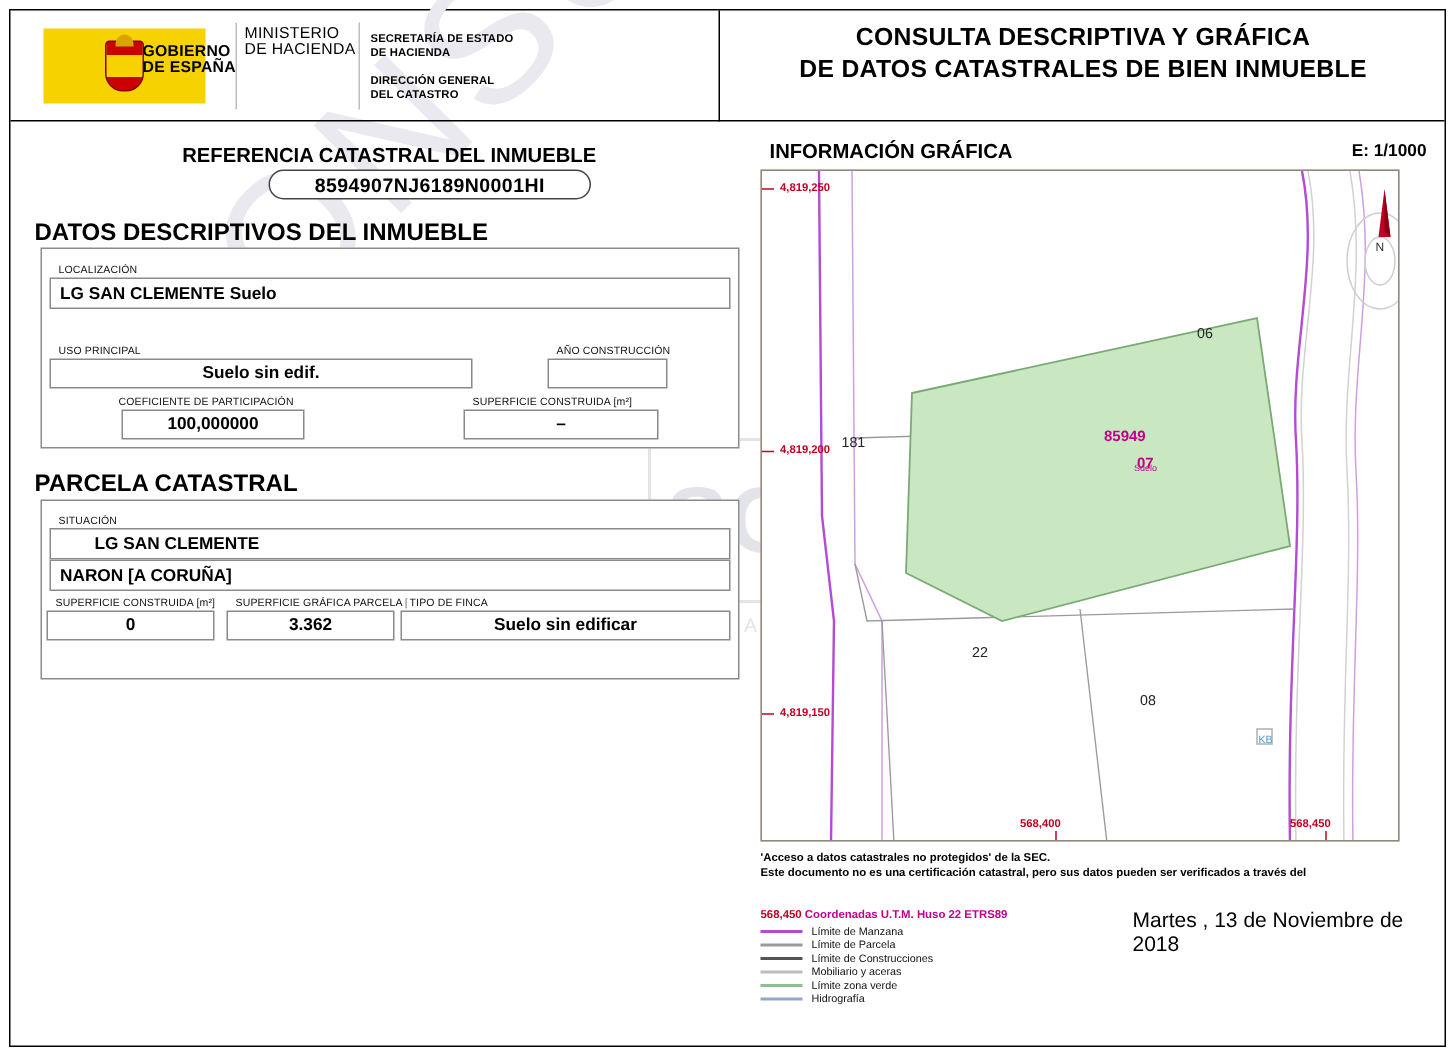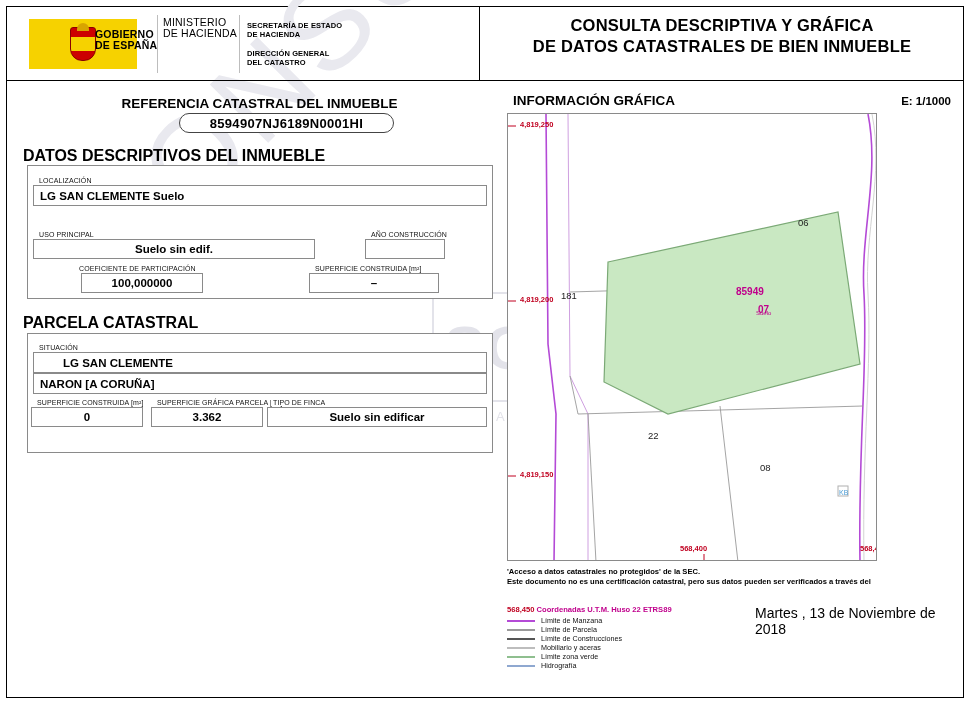--- a/index.html
+++ b/index.html
@@ -142,21 +142,21 @@
   .right { position:absolute; left:490px; top:74px; width:468px; height:617px; z-index:2; }
   .ig-title {
     position:absolute; left:16px; top:12px;
     font-size:13.5px; font-weight:bold;
   }
   .scale {
     position:absolute; right:14px; top:14px;
     font-size:11.5px; font-weight:bold;
   }
   .map-frame {
-    position:absolute; left:10px; top:32px; width:370px; height:448px;
+    position:absolute; left:10px; top:32px; width:426px; height:448px;
     border:1px solid #8a8a8a; background:#fdba74; overflow:hidden;
   }
   .map-svg { position:absolute; left:0; top:0; }
   .coordlbl {
     position:absolute; font-size:7.5px; color:#c00020; font-weight:bold;
   }
   .parcnum { position:absolute; font-size:9.5px; color:#222; }
   .refnum  { position:absolute; font-size:10px; color:#c0008c; font-weight:bold; }
   .suelolbl{ position:absolute; font-size:6px; color:#c0008c; }
 

